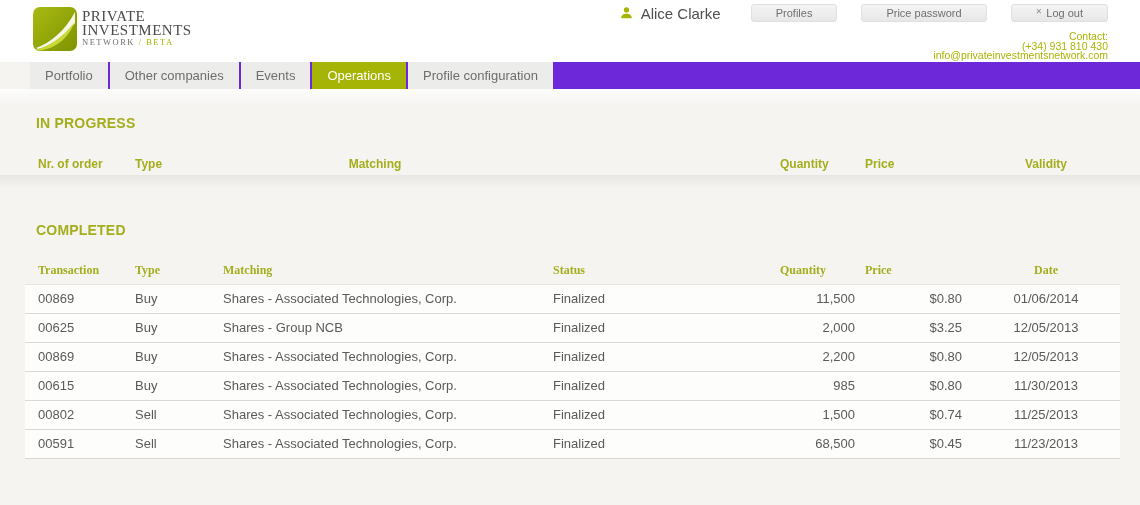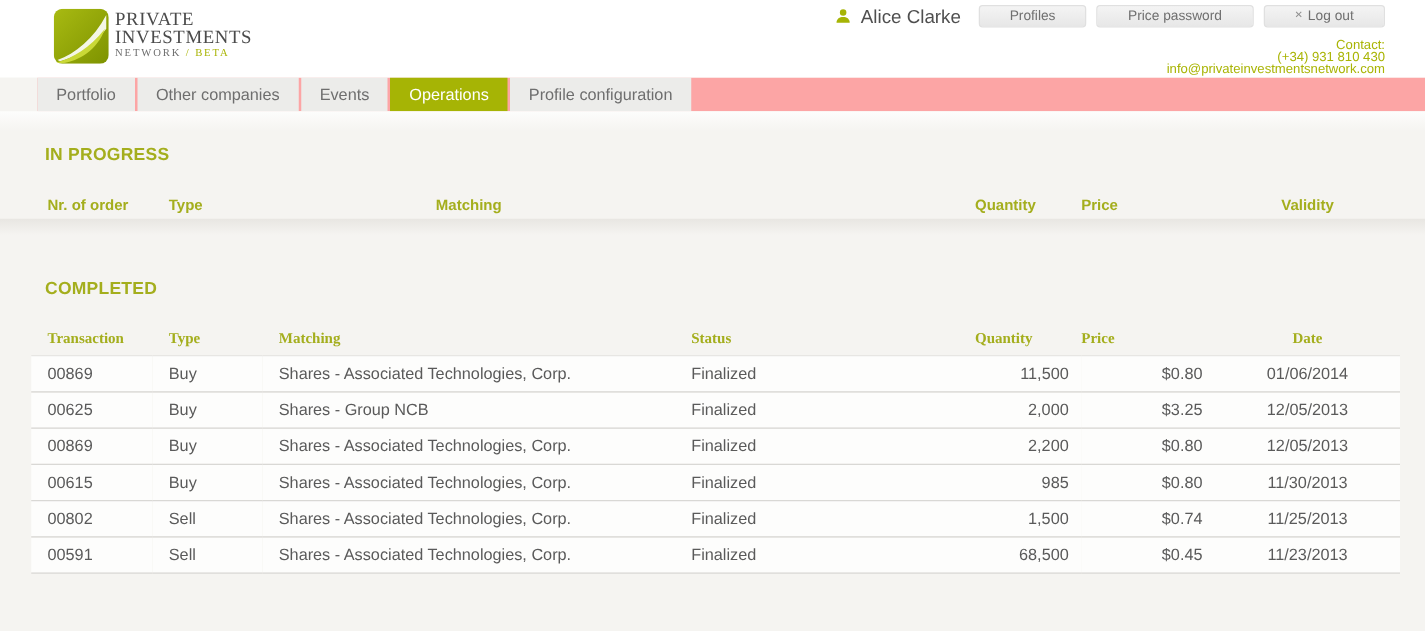--- a/index.html
+++ b/index.html
@@ -2,39 +2,39 @@
 <html><head>
 <meta charset="utf-8">
 <style>
   * { margin:0; padding:0; box-sizing:border-box; }
   html,body { width:1140px; height:505px; }
   body { font-family:"Liberation Sans", sans-serif; background:#f5f4f1; overflow:hidden; }
   .page { position:relative; width:1140px; height:505px; background:#f5f4f1; }
 
   
   .topbar { position:relative; height:62px; background:#ffffff; }
-  .logo-area { position:absolute; left:43px; top:7px; display:flex; align-items:flex-start; }
+  .logo-area { position:absolute; left:33px; top:7px; display:flex; align-items:flex-start; }
   .logo-mark { width:44px; height:44px; display:block; }
   .logo-text { margin-left:5px; padding-top:2px; font-family:"Liberation Serif", serif; color:#4b4b4b; }
   .logo-line { font-size:15px; letter-spacing:0.5px; line-height:14px; }
   .logo-sub { font-size:8.5px; letter-spacing:1.5px; line-height:11px; color:#6f6f6f; }
   .logo-sub .beta { color:#a9b404; }
 
   .user-area { position:absolute; right:32px; top:4px; text-align:right; }
   .user-row { display:flex; align-items:center; justify-content:flex-end; gap:8px; }
   .user-name { font-size:15px; color:#4f4f4f; margin-right:6px; }
   .person-icon { width:13px; height:14px; display:inline-block; }
   .hbtn { display:inline-flex; align-items:flex-start; gap:4px; background:#ececec; background:linear-gradient(#f4f4f4,#e7e7e7);
-          border:1px solid #e0e0e0; border-radius:3px; padding:2px 24px; font-size:11px; color:#6f6f6f; cursor:pointer; }
+          border:1px solid #e0e0e0; border-radius:3px; padding:2px 24px; font-size:11px; color:#6f6f6f; cursor:pointer;margin-left:16px; }
   .hbtn .x { font-size:8px; color:#8f8f8f; }
   .contact { margin-top:10px; font-size:10.5px; line-height:9.5px; color:#a9b404; }
   .contact a { color:#a9b404; text-decoration:none;text-align:right; }
 
   
-  .tabs { display:flex; gap:2px; margin-left:30px; height:27px; background:#fca5a5; }
+  .tabs { display:flex; gap:2px; margin-left:30px; height:27px; background:#6d28d9; }
   .tab { height:27px; line-height:27px; padding:0 15px; background:#ececea; color:#6e6e6e; font-size:13px; cursor:pointer; white-space:nowrap; }
   .tab.active { background:#a6b405; color:#ffffff; }
 
   
   .main { position:relative; width:1140px; }
   .top-fade { height:16px; background:linear-gradient(#fdfdfc, rgba(253,253,252,0)); }
   h2.sec { margin-left:36px; font-size:14px; font-weight:bold; color:#a4ae1d; letter-spacing:0.2px; }
   .h-inprogress { margin-top:10px; }
   .h-completed { margin-top:34px; }
 

